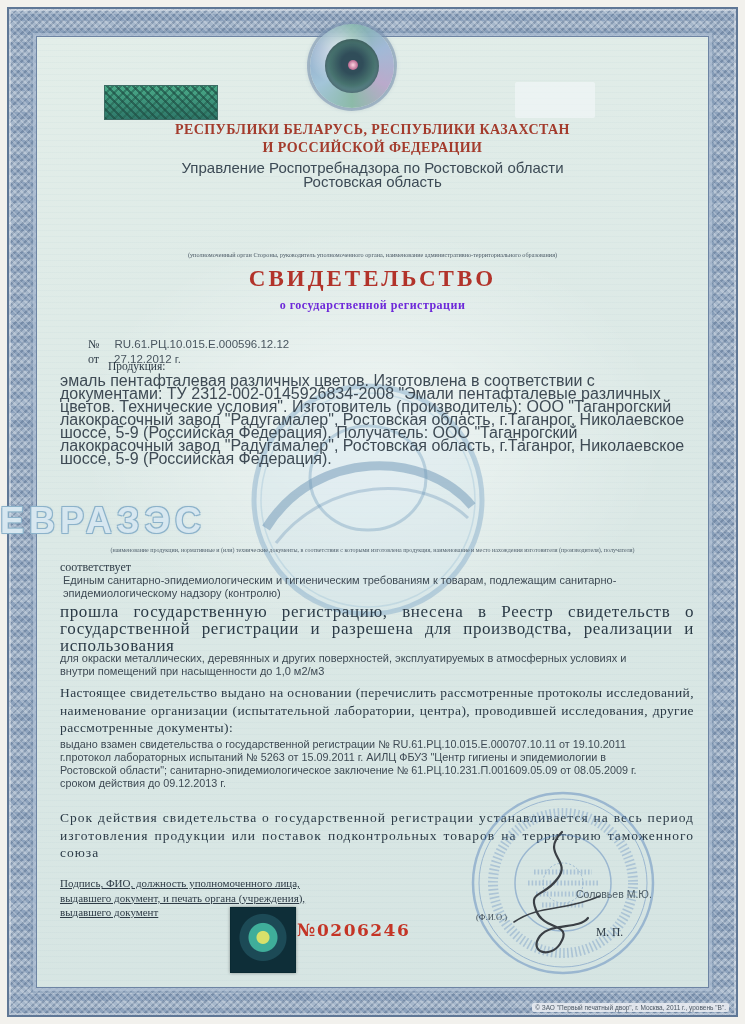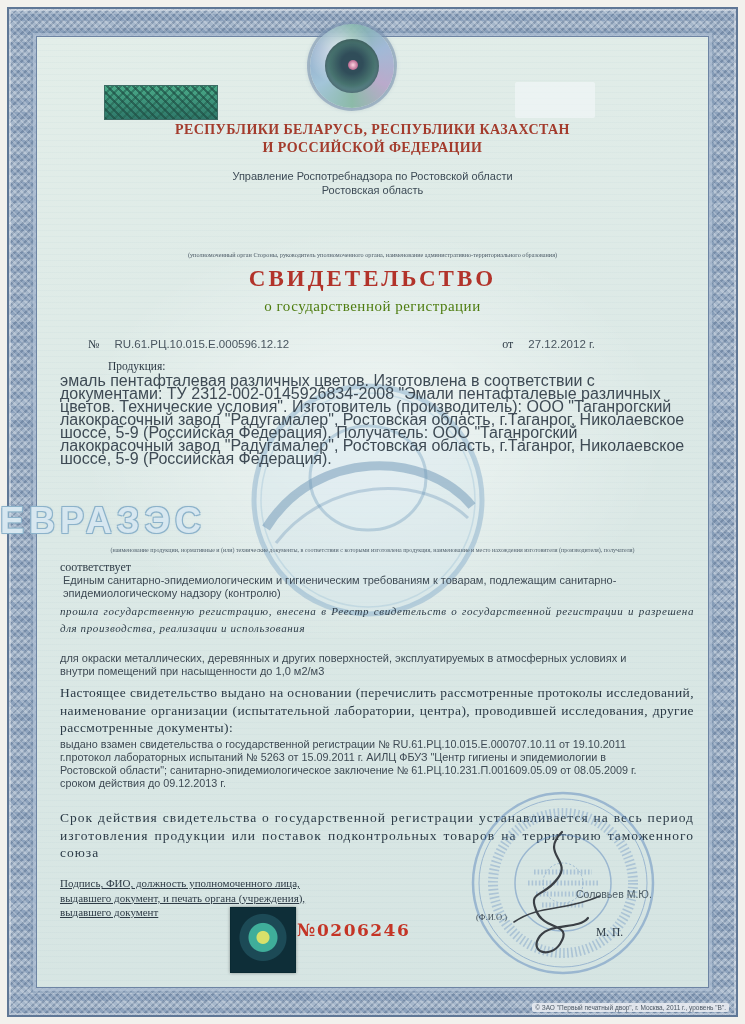--- a/index.html
+++ b/index.html
@@ -19,35 +19,35 @@
       repeating-linear-gradient(0deg, rgba(140,175,185,.06) 0 1px, transparent 1px 6px),
       linear-gradient(165deg,#e3eee9 0%,#dce9e6 45%,#d5e4e2 100%);
     border:1px solid #6d84a3;
     box-shadow:0 0 0 3px rgba(185,200,218,.6),0 0 0 5px rgba(120,145,175,.35);}
   
   .t{position:absolute;z-index:3;}
   .center{left:36px;right:36px;text-align:center;}
   .typed{font-family:"Liberation Sans",sans-serif;color:#3e4a54;}
   
   .hdr-union{top:121px;font-weight:bold;font-size:14px;line-height:17.5px;color:#a33b2c;letter-spacing:.4px;}
-  .hdr-auth{top:169px;font-family:"Liberation Sans",sans-serif;font-size:11px;line-height:14px;color:#3c4a55;}
+  .hdr-auth{top:161px;font-family:"Liberation Sans",sans-serif;font-size:15px;line-height:14px;color:#3c4a55;}
   .auth-note{top:251px;left:62px;right:62px;text-align:center;font-size:6.2px;color:#4c5a66;}
   .title-main{top:266px;font-weight:bold;font-size:23px;letter-spacing:3px;color:#b2332a;}
-  .title-sub{top:298px;font-weight:normal;font-size:15px;letter-spacing:.5px;color:#4d7c0f;}
+  .title-sub{top:298px;font-weight:bold;font-size:12px;letter-spacing:.5px;color:#6d28d9;}
   
-  .reg-row{top:337px;left:88px;right:150px;display:flex;justify-content:space-between;font-size:12px;}
+  .reg-row{top:337px;left:88px;right:158px;display:flex;justify-content:flex-end;font-size:12px;flex-direction:column;}
   .reg-row .lbl{margin-right:12px;}
   .reg-row .val{font-family:"Liberation Sans",sans-serif;font-size:11.5px;color:#49555f;}
   
   .product-label{top:360px;left:60px;font-size:11.5px;margin-left:48px;}
   .product-text{top:374px;left:60px;width:632px;font-size:16px;line-height:13px;}
   .product-note{top:547px;left:58px;right:58px;text-align:center;font-size:6px;color:#51616d;}
   .conf-label{top:560px;left:60px;font-size:12px;}
   .conf-text{top:574px;left:63px;width:600px;font-size:11px;line-height:13px;}
-  .reg-statement{top:603px;left:60px;width:634px;font-size:11px;line-height:17px;text-align:justify;letter-spacing:.6px;color:#2b3a46;font-style:italic;}
+  .reg-statement{top:603px;left:60px;width:634px;font-size:17px;line-height:17px;text-align:justify;letter-spacing:.6px;color:#2b3a46;}
   .usage{top:652px;left:60px;width:604px;font-size:11px;line-height:13px;}
   .basis-intro{top:684px;left:60px;width:634px;font-size:13.5px;line-height:17.5px;text-align:justify;letter-spacing:.4px;color:#2b3a46;}
   .basis-text{top:738px;left:60px;width:578px;font-size:10.8px;line-height:13px;}
   .validity{top:809px;left:60px;width:634px;font-size:13.5px;line-height:17.5px;text-align:justify;letter-spacing:1px;color:#2b3a46;}
   .sign-label{top:876px;left:60px;width:292px;font-size:11px;line-height:14.5px;text-decoration:underline;}
   .signer{top:888px;left:576px;font-family:"Liberation Sans",sans-serif;font-size:10.5px;color:#4e5d66;z-index:5;}
   .fio{top:912px;left:476px;font-size:8.5px;color:#3f4c57;z-index:5;}
   .mp{top:926px;left:596px;font-size:11.5px;z-index:5;}
   .serial{top:920px;left:297px;font-family:"DejaVu Serif",serif;font-weight:bold;font-size:17px;
           letter-spacing:1.5px;color:#c43425;z-index:5;}

